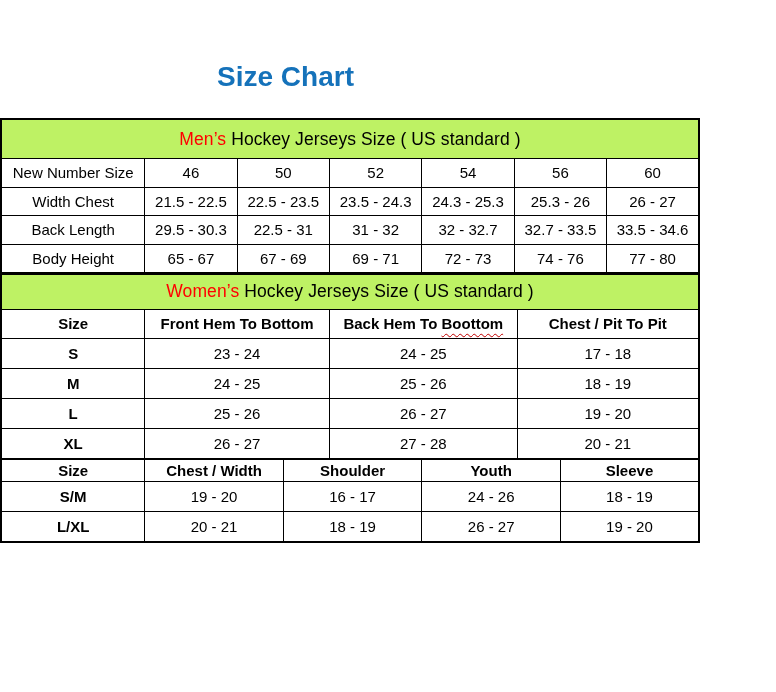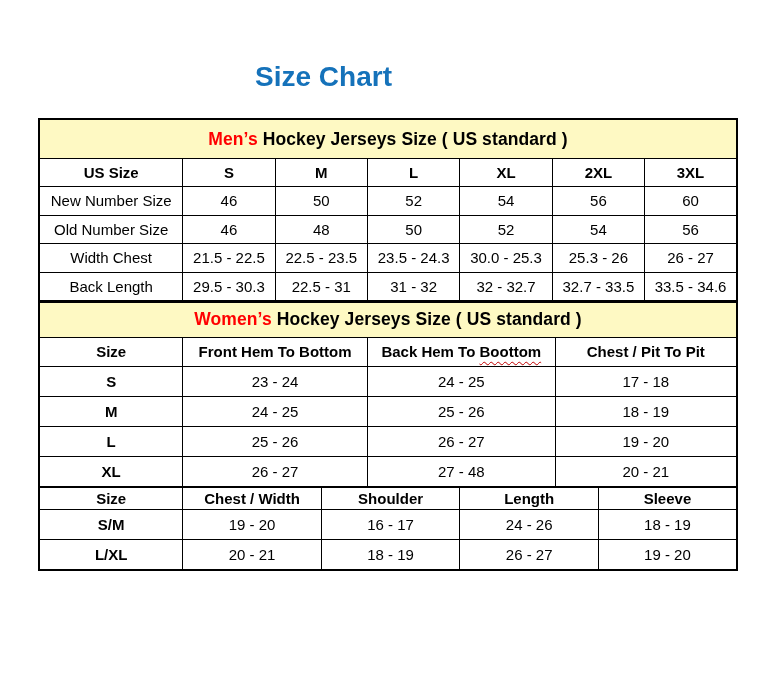--- a/index.html
+++ b/index.html
@@ -1,40 +1,40 @@
 <!DOCTYPE html>
 <html><head>
 <meta charset="utf-8">
 <style>
   html, body { margin: 0; padding: 0; background: #ffffff; }
   .page {
     width: 776px; height: 692px; background: #ffffff; overflow: hidden;
     font-family: "Liberation Sans", sans-serif; color: #000;
     box-sizing: border-box;
   }
-  .chart-wrap { width: 571px; margin-left: 38px; }
+  .chart-wrap { width: 571px; }
   .page-title {
     margin: 0; padding: 60px 0 24px 0;
     text-align: center; font-size: 28px; line-height: 34px;
     font-weight: bold; color: #1572BA; letter-spacing: 0px;
   }
   table {
     width: 700px; border-collapse: collapse; table-layout: fixed;
     border: 2.25px solid #000;
   }
   table + table { margin-top: -1.5px; }
   th, td {
     border: 1.5px solid #000;
     text-align: center; vertical-align: middle;
     font-size: 15px; padding: 0 2px;
     overflow: hidden; white-space: nowrap;
   }
   .banner-cell {
-    background: #fef9c3; height: 38px;
-    font-size: 17.5px; font-weight: bold; letter-spacing: 0.1px;
+    background: #bef264; height: 38px;
+    font-size: 17.5px; font-weight: normal; letter-spacing: 0.1px;
   }
   .banner-sm { height: 34px; }
   .accent { color: #FF0000; }
   .hdr { font-weight: bold; height: 27px; }
   .hdr-w { height: 28px; }
   .hdr-y { height: 21px; }
   .row-m td { height: 27.5px; }
   .row-w td { height: 29px; }
   .row-y td { height: 29px; }
   .rowlabel { font-weight: normal; }
@@ -65,64 +65,55 @@
           <col style="width:13.23%">
           <col style="width:13.24%">
       </colgroup>
       <tbody>
         <tr>
           <td class="banner-cell" colspan="7">
             <span class="accent">Men’s</span>
             <span>Hockey Jerseys Size ( US standard )</span>
           </td>
         </tr>
-        <tr>
-          <th class="hdr">US Size</th>
-          <th class="hdr">S</th>
-          <th class="hdr">M</th>
-          <th class="hdr">L</th>
-          <th class="hdr">XL</th>
-          <th class="hdr">2XL</th>
-          <th class="hdr">3XL</th>
-        </tr>
         <tr class="row-m">
           <td class="rowlabel">New Number Size</td>
           <td>46</td>
           <td>50</td>
           <td>52</td>
           <td>54</td>
           <td>56</td>
           <td>60</td>
         </tr>
         <tr class="row-m">
-          <td class="rowlabel">Old Number Size</td>
-          <td>46</td>
-          <td>48</td>
-          <td>50</td>
-          <td>52</td>
-          <td>54</td>
-          <td>56</td>
-        </tr>
-        <tr class="row-m">
           <td class="rowlabel">Width Chest</td>
           <td>21.5 - 22.5</td>
           <td>22.5 - 23.5</td>
           <td>23.5 - 24.3</td>
-          <td>30.0 - 25.3</td>
+          <td>24.3 - 25.3</td>
           <td>25.3 - 26</td>
           <td>26 - 27</td>
         </tr>
         <tr class="row-m">
           <td class="rowlabel">Back Length</td>
           <td>29.5 - 30.3</td>
           <td>22.5 - 31</td>
           <td>31 - 32</td>
           <td>32 - 32.7</td>
           <td>32.7 - 33.5</td>
           <td>33.5 - 34.6</td>
+        </tr>
+        <tr class="row-m">
+          <td class="rowlabel">Body Height</td>
+          <td>65 - 67</td>
+          <td>67 - 69</td>
+          <td>69 - 71</td>
+          <td>72 - 73</td>
+          <td>74 - 76</td>
+          <td>77 - 80</td>
         </tr>
       </tbody>
     </table>
 
     <table>
       <colgroup>
         <col style="width:20.6%">
           <col style="width:26.45%">
           <col style="width:26.9%">
           <col style="width:26.05%">
@@ -157,40 +148,40 @@
         </tr>
         <tr class="row-w">
           <td class="rowlabel-b">L</td>
           <td>25 - 26</td>
           <td>26 - 27</td>
           <td>19 - 20</td>
         </tr>
         <tr class="row-w">
           <td class="rowlabel-b">XL</td>
           <td>26 - 27</td>
-          <td>27 - 48</td>
+          <td>27 - 28</td>
           <td>20 - 21</td>
         </tr>
       </tbody>
     </table>
 
     <table>
       <colgroup>
         <col style="width:20.6%">
           <col style="width:19.85%">
           <col style="width:19.85%">
         <col style="width:19.85%">
           <col style="width:19.85%">
       </colgroup>
       <tbody>
         <tr>
           <th class="hdr hdr-y">Size</th>
           <th class="hdr hdr-y">Chest / Width</th>
           <th class="hdr hdr-y">Shoulder</th>
-          <th class="hdr hdr-y">Length</th>
+          <th class="hdr hdr-y">Youth</th>
           <th class="hdr hdr-y">Sleeve</th>
         </tr>
         <tr class="row-y">
           <td class="rowlabel-b">S/M</td>
           <td>19 - 20</td>
           <td>16 - 17</td>
           <td>24 - 26</td>
           <td>18 - 19</td>
         </tr>
         <tr class="row-y">

